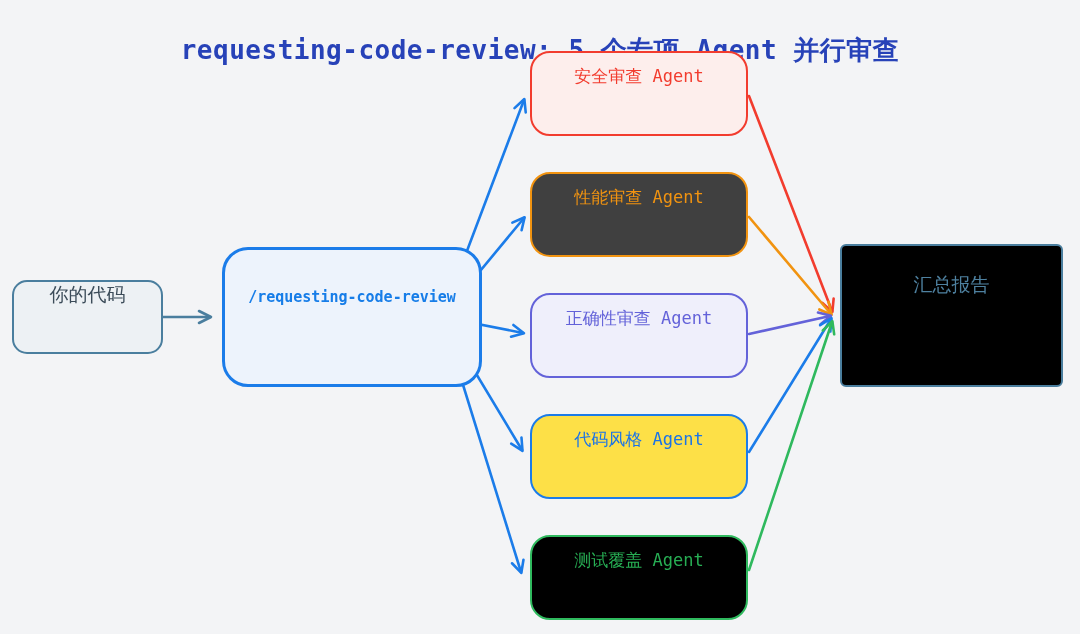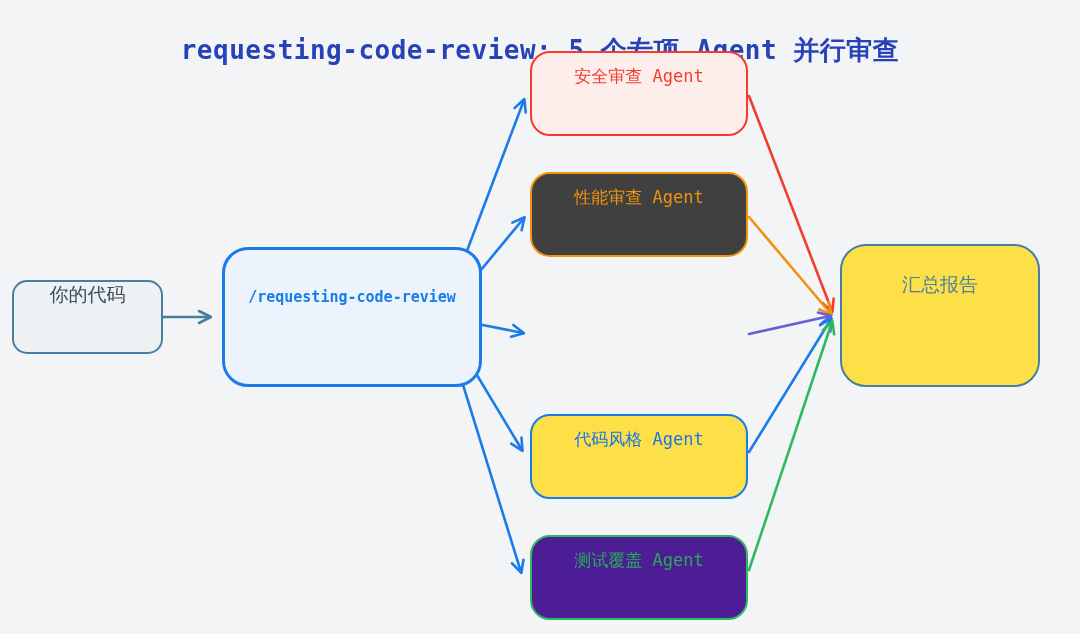--- a/index.html
+++ b/index.html
@@ -67,26 +67,26 @@
     left: 530px; width: 218px; height: 85px;
     border-radius: 20px;
     border: 2.5px solid;
     padding-top: 12px;
     font-size: 17px; font-weight: 400;
   }
   .agent-security    { top: 51px;  border-color: #f23c2e; background: #fdeeec; color: #f23c2e; }
   .agent-performance { top: 172px; border-color: #f19310; background: #404040; color: #f19310; }
   .agent-correctness { top: 293px; border-color: #6362d9; background: #efeffb; color: #6362d9; }
   .agent-codestyle   { top: 414px; border-color: #1b7ce9; background: #fde047; color: #1a73e8; }
-  .agent-testcov     { top: 535px; border-color: #2fb95e; background: #4c1d95; color: #27ae54; }
+  .agent-testcov     { top: 535px; border-color: #2fb95e; background: #000000; color: #27ae54; }
   .node-summary {
-    left: 840px; top: 244px; width: 200px; height: 143px;
+    left: 840px; top: 244px; width: 223px; height: 143px;
     border: 2.5px solid #4a7e9e;
-    border-radius: 26px;
-    background: #fde047;
+    border-radius: 6px;
+    background: #000000;
     padding-top: 26px;
     font-size: 19px; color: #4e81a0;
   }
 </style>
 </head>
 <body>
 
 <div class="stage">
 
   <div class="title">requesting-code-review: 5 个专项 Agent 并行审查</div>
@@ -137,20 +137,23 @@
   </div>
 
   <div class="node node-agent agent-security">
     <span class="label">安全审查 Agent</span>
   </div>
 
   <div class="node node-agent agent-performance">
     <span class="label">性能审查 Agent</span>
   </div>
 
+  <div class="node node-agent agent-correctness">
+    <span class="label">正确性审查 Agent</span>
+  </div>
 
   <div class="node node-agent agent-codestyle">
     <span class="label">代码风格 Agent</span>
   </div>
 
   <div class="node node-agent agent-testcov">
     <span class="label">测试覆盖 Agent</span>
   </div>
 
   <div class="node node-summary">

